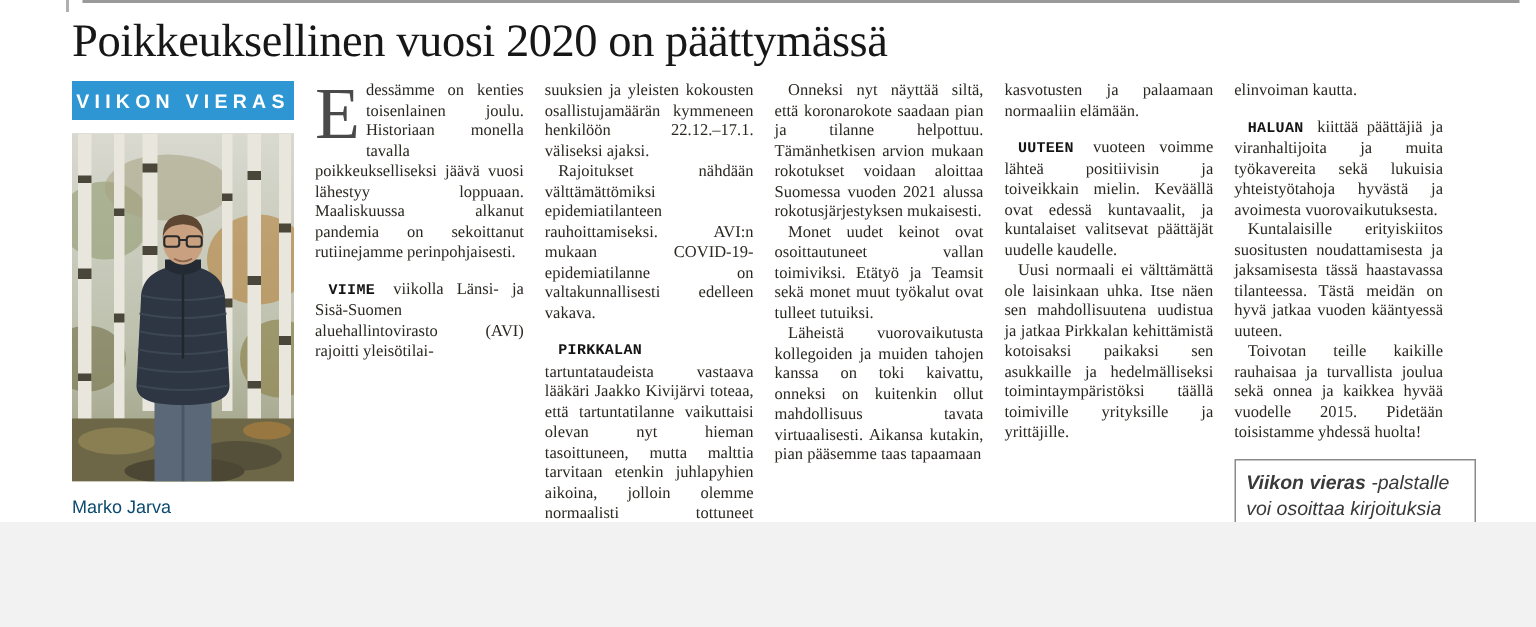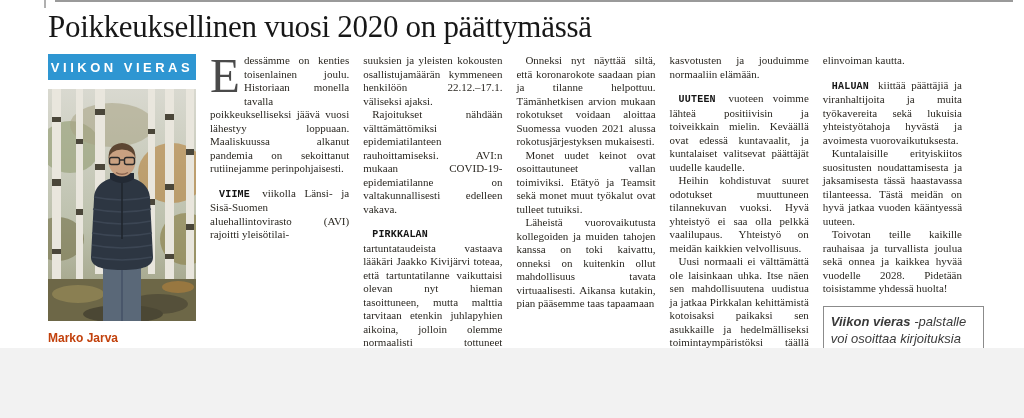--- a/index.html
+++ b/index.html
@@ -44,23 +44,23 @@
     text-align:center;
     padding:6px 0 5px 0;
     margin-bottom:9px;
     white-space:nowrap;
   }
   .photo{width:148px;height:232px;overflow:hidden;background:#b9bfae;}
   .photo svg{display:block;width:148px;height:232px;}
   .byline-name{
     margin-top:10px;
     font-family:"Liberation Sans", sans-serif;
-    font-weight:700;
+    font-weight:400;
     font-size:12px;
-    color:#c2410c;
+    color:#0c4a6e;
   }
   .byline-role{
     margin-top:7px;
     font-family:Liberation Serif, serif;
     font-size:11px;
     line-height:1.3;
     color:#2e2e2e;
   }
   
   .cols{flex:1;display:flex;gap:14px;}
@@ -210,27 +210,26 @@
           <p>Rajoitukset nähdään välttämättömiksi epidemiatilanteen rauhoittamiseksi. AVI:n mukaan COVID-19-epidemiatilanne on valtakunnallisesti edelleen vakava.</p>
           <p class="lead-para"><span class="lead">PIRKKALAN </span>tartuntataudeista vastaava lääkäri Jaakko Kivijärvi toteaa, että tartuntatilanne vaikuttaisi olevan nyt hieman tasoittuneen, mutta malttia tarvitaan etenkin juhlapyhien aikoina, jolloin olemme normaalisti tottuneet kokoontumaan yhteen läheistemme kanssa.</p>
           <p>Muistetaan siis varotoimet! Lievienkin oireiden ilmetessä on kaikkien kannalta juhlavampaa jäädä suosiolla pois porukasta.</p>
         </div>
         <div class="col">
           <p>Onneksi nyt näyttää siltä, että koronarokote saadaan pian ja tilanne helpottuu. Tämänhetkisen arvion mukaan rokotukset voidaan aloittaa Suomessa vuoden 2021 alussa rokotusjärjestyksen mukaisesti.</p>
           <p>Monet uudet keinot ovat osoittautuneet vallan toimiviksi. Etätyö ja Teamsit sekä monet muut työkalut ovat tulleet tutuiksi.</p>
           <p>Läheistä vuorovaikutusta kollegoiden ja muiden tahojen kanssa on toki kaivattu, onneksi on kuitenkin ollut mahdollisuus tavata virtuaalisesti. Aikansa kutakin, pian pääsemme taas tapaamaan</p>
         </div>
         <div class="col">
-          <p class="cont">kasvotusten ja jouduimme normaaliin elämään.</p>
+          <p class="cont">kasvotusten ja palaamaan normaaliin elämään.</p>
           <p class="lead-para"><span class="lead">UUTEEN </span>vuoteen voimme lähteä positiivisin ja toiveikkain mielin. Keväällä ovat edessä kuntavaalit, ja kuntalaiset valitsevat päättäjät uudelle kaudelle.</p>
-          <p>Heihin kohdistuvat suuret odotukset muuttuneen tilannekuvan vuoksi. Hyvä yhteistyö ei saa olla pelkkä vaalilupaus. Yhteistyö on meidän kaikkien velvollisuus.</p>
           <p>Uusi normaali ei välttämättä ole laisinkaan uhka. Itse näen sen mahdollisuutena uudistua ja jatkaa Pirkkalan kehittämistä kotoisaksi paikaksi sen asukkaille ja hedelmälliseksi toimintaympäristöksi täällä toimiville yrityksille ja yrittäjille.</p>
         </div>
         <div class="col">
           <p class="cont">elinvoiman kautta.</p>
           <p class="lead-para"><span class="lead">HALUAN </span>kiittää päättäjiä ja viranhaltijoita ja muita työkavereita sekä lukuisia yhteistyötahoja hyvästä ja avoimesta vuorovaikutuksesta.</p>
           <p>Kuntalaisille erityiskiitos suositusten noudattamisesta ja jaksamisesta tässä haastavassa tilanteessa. Tästä meidän on hyvä jatkaa vuoden kääntyessä uuteen.</p>
-          <p>Toivotan teille kaikille rauhaisaa ja turvallista joulua sekä onnea ja kaikkea hyvää vuodelle 2028. Pidetään toisistamme yhdessä huolta!</p>
+          <p>Toivotan teille kaikille rauhaisaa ja turvallista joulua sekä onnea ja kaikkea hyvää vuodelle 2015. Pidetään toisistamme yhdessä huolta!</p>
           <div class="infobox"><span class="infobox-title">Viikon vieras</span> -palstalle voi osoittaa kirjoituksia os. Pirkkalainen, Suupantie 2 A 10, 33960 Pirkkala, sähköposti: toimitus@ pirkkalainen.com</div>
         </div>
       </div>
   </div>
 </div>
 
 </body></html>

